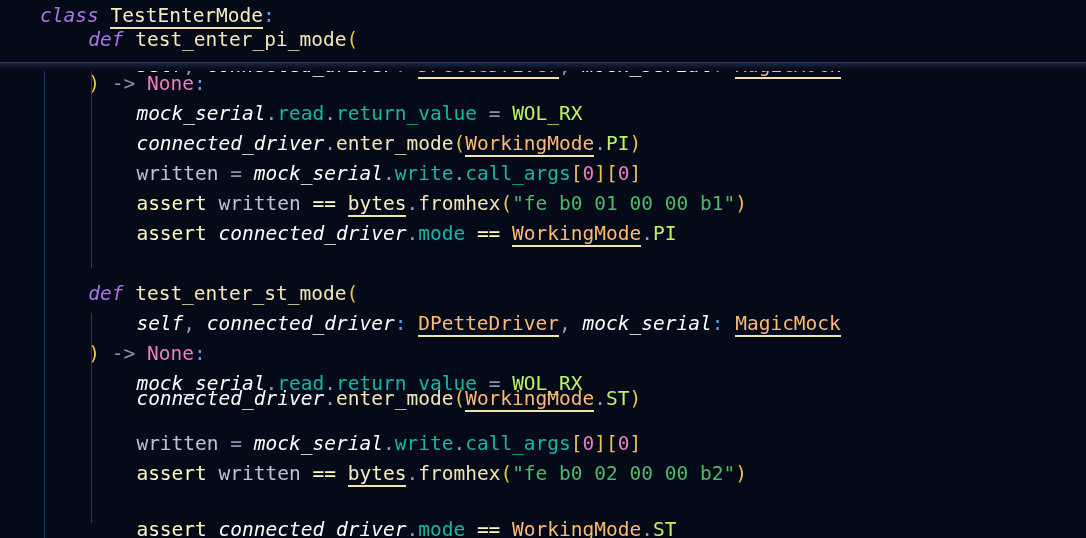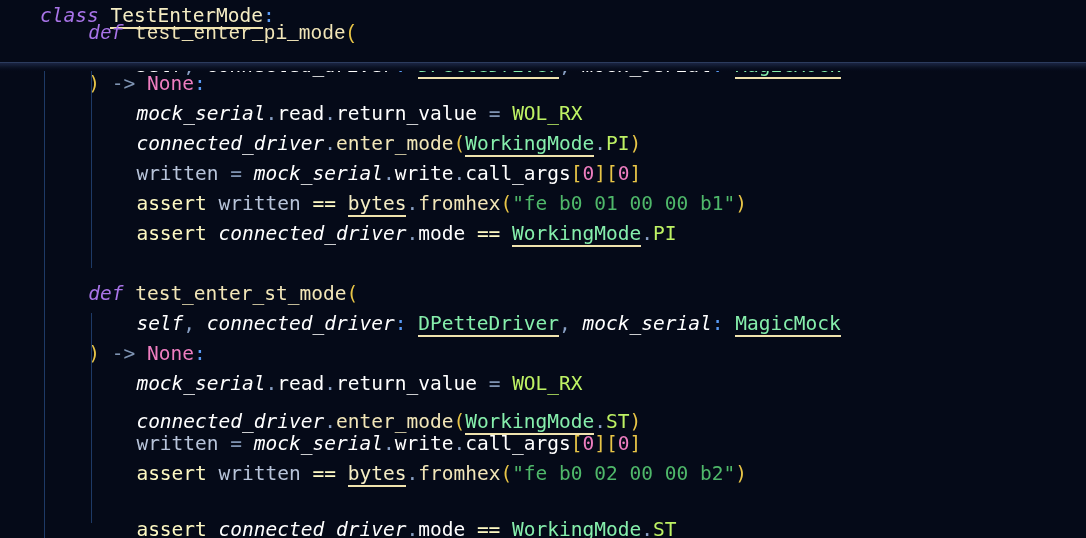--- a/index.html
+++ b/index.html
@@ -83,29 +83,29 @@
 
   
   .t-kw       { color: #a974e8; font-style: italic; }
   .t-fn       { color: #f2e6b8; }
   .t-cls      { color: #f5edc4; border-bottom: 2px solid #f0e3ae; }
   .t-punc     { color: #89a0c4; }
   .t-colon    { color: #5a9bf5; }
   .t-paren    { color: #e8c547; }
   .t-brkt     { color: #e8c547; }
   .t-param    { color: #ffffff; font-style: italic; }
-  .t-attr     { color: #ffffff; }
+  .t-attr     { color: #14b8a6; }
   .t-op       { color: #7f94b3; }
   .t-const    { color: #bef264; }
   .t-none     { color: #ef7ec0; }
   .t-num      { color: #ef7ec0; }
   .t-str      { color: #4fb86a; }
   .t-assert   { color: #fef9c3; }
   .t-builtin  { color: #f5edc4; border-bottom: 2px solid #f0e3ae; }
-  .t-type     { color: #86efac; border-bottom: 2px solid #f0e3ae; }
+  .t-type     { color: #fdba74; border-bottom: 2px solid #f0e3ae; }
   .t-plain    { color: #b8c4da; text-align: center; }
 </style>
 </head>
 <body>
 
 <div id="editor-root">
 
   <div class="code-body">
     <div id="indent-guide-layer">
         <div class="iguide" style="left: 44px; top: 71px; height: 467px;"></div>
@@ -120,28 +120,28 @@
         <div class="line" style="top: 99px;"><div class="line-inner" style="left: 136.4px;"><span class="t-param">mock_serial</span><span class="t-punc">.</span><span class="t-attr">read</span><span class="t-punc">.</span><span class="t-attr">return_value</span><span class="t-op"> = </span><span class="t-const">WOL_RX</span></div></div>
         <div class="line" style="top: 129px;"><div class="line-inner" style="left: 136.4px;"><span class="t-param">connected_driver</span><span class="t-punc">.</span><span class="t-fn">enter_mode</span><span class="t-paren">(</span><span class="t-type">WorkingMode</span><span class="t-punc">.</span><span class="t-const">PI</span><span class="t-paren">)</span></div></div>
         <div class="line" style="top: 159px;"><div class="line-inner" style="left: 136.4px;"><span class="t-plain">written</span><span class="t-op"> = </span><span class="t-param">mock_serial</span><span class="t-punc">.</span><span class="t-attr">write</span><span class="t-punc">.</span><span class="t-attr">call_args</span><span class="t-brkt">[</span><span class="t-num">0</span><span class="t-brkt">]</span><span class="t-brkt">[</span><span class="t-num">0</span><span class="t-brkt">]</span></div></div>
         <div class="line" style="top: 189px;"><div class="line-inner" style="left: 136.4px;"><span class="t-assert">assert </span><span class="t-plain">written</span><span class="t-assert"> == </span><span class="t-builtin">bytes</span><span class="t-punc">.</span><span class="t-fn">fromhex</span><span class="t-paren">(</span><span class="t-str">"fe b0 01 00 00 b1"</span><span class="t-paren">)</span></div></div>
         <div class="line" style="top: 219px;"><div class="line-inner" style="left: 136.4px;"><span class="t-assert">assert </span><span class="t-param">connected_driver</span><span class="t-punc">.</span><span class="t-attr">mode</span><span class="t-assert"> == </span><span class="t-type">WorkingMode</span><span class="t-punc">.</span><span class="t-const">PI</span></div></div>
         <div class="line" style="top: 249px;"><div class="line-inner" style="left: 40px;"></div></div>
         <div class="line" style="top: 279px;"><div class="line-inner" style="left: 88.2px;"><span class="t-kw">def </span><span class="t-fn">test_enter_st_mode</span><span class="t-paren">(</span></div></div>
         <div class="line" style="top: 309px;"><div class="line-inner" style="left: 136.4px;"><span class="t-param">self</span><span class="t-punc">, </span><span class="t-param">connected_driver</span><span class="t-colon">: </span><span class="t-type">DPetteDriver</span><span class="t-punc">, </span><span class="t-param">mock_serial</span><span class="t-colon">: </span><span class="t-type">MagicMock</span></div></div>
         <div class="line" style="top: 339px;"><div class="line-inner" style="left: 88.2px;"><span class="t-paren">)</span><span class="t-op"> -&gt; </span><span class="t-none">None</span><span class="t-colon">:</span></div></div>
         <div class="line" style="top: 369px;"><div class="line-inner" style="left: 136.4px;"><span class="t-param">mock_serial</span><span class="t-punc">.</span><span class="t-attr">read</span><span class="t-punc">.</span><span class="t-attr">return_value</span><span class="t-op"> = </span><span class="t-const">WOL_RX</span></div></div>
-        <div class="line" style="top: 407px;"><div class="line-inner" style="left: 136.4px;"><span class="t-param">connected_driver</span><span class="t-punc">.</span><span class="t-fn">enter_mode</span><span class="t-paren">(</span><span class="t-type">WorkingMode</span><span class="t-punc">.</span><span class="t-const">ST</span><span class="t-paren">)</span></div></div>
+        <div class="line" style="top: 384px;"><div class="line-inner" style="left: 136.4px;"><span class="t-param">connected_driver</span><span class="t-punc">.</span><span class="t-fn">enter_mode</span><span class="t-paren">(</span><span class="t-type">WorkingMode</span><span class="t-punc">.</span><span class="t-const">ST</span><span class="t-paren">)</span></div></div>
         <div class="line" style="top: 429px;"><div class="line-inner" style="left: 136.4px;"><span class="t-plain">written</span><span class="t-op"> = </span><span class="t-param">mock_serial</span><span class="t-punc">.</span><span class="t-attr">write</span><span class="t-punc">.</span><span class="t-attr">call_args</span><span class="t-brkt">[</span><span class="t-num">0</span><span class="t-brkt">]</span><span class="t-brkt">[</span><span class="t-num">0</span><span class="t-brkt">]</span></div></div>
         <div class="line" style="top: 459px;"><div class="line-inner" style="left: 136.4px;"><span class="t-assert">assert </span><span class="t-plain">written</span><span class="t-assert"> == </span><span class="t-builtin">bytes</span><span class="t-punc">.</span><span class="t-fn">fromhex</span><span class="t-paren">(</span><span class="t-str">"fe b0 02 00 00 b2"</span><span class="t-paren">)</span></div></div>
         <div class="line" style="top: 515px;"><div class="line-inner" style="left: 136.4px;"><span class="t-assert">assert </span><span class="t-param">connected_driver</span><span class="t-punc">.</span><span class="t-attr">mode</span><span class="t-assert"> == </span><span class="t-type">WorkingMode</span><span class="t-punc">.</span><span class="t-const">ST</span></div></div>
       </div>
   </div>
 
   <div class="sticky-header">
     <div id="sticky-lines-layer">
         <div class="line" style="top: 1px;"><div class="line-inner" style="left: 40px;"><span class="t-kw">class </span><span class="t-cls">TestEnterMode</span><span class="t-colon">:</span></div></div>
-        <div class="line" style="top: 19px; font-family: Liberation Mono, monospace;"><div class="line-inner" style="left: 88.2px;"><span class="t-kw">def </span><span class="t-fn">test_enter_pi_mode</span><span class="t-paren">(</span></div></div>
+        <div class="line" style="top: 25px;"><div class="line-inner" style="left: 88.2px;"><span class="t-kw">def </span><span class="t-fn">test_enter_pi_mode</span><span class="t-paren">(</span></div></div>
       </div>
   </div>
   <div class="sticky-shadow"></div>
 
 </div>
 
 </body></html>

